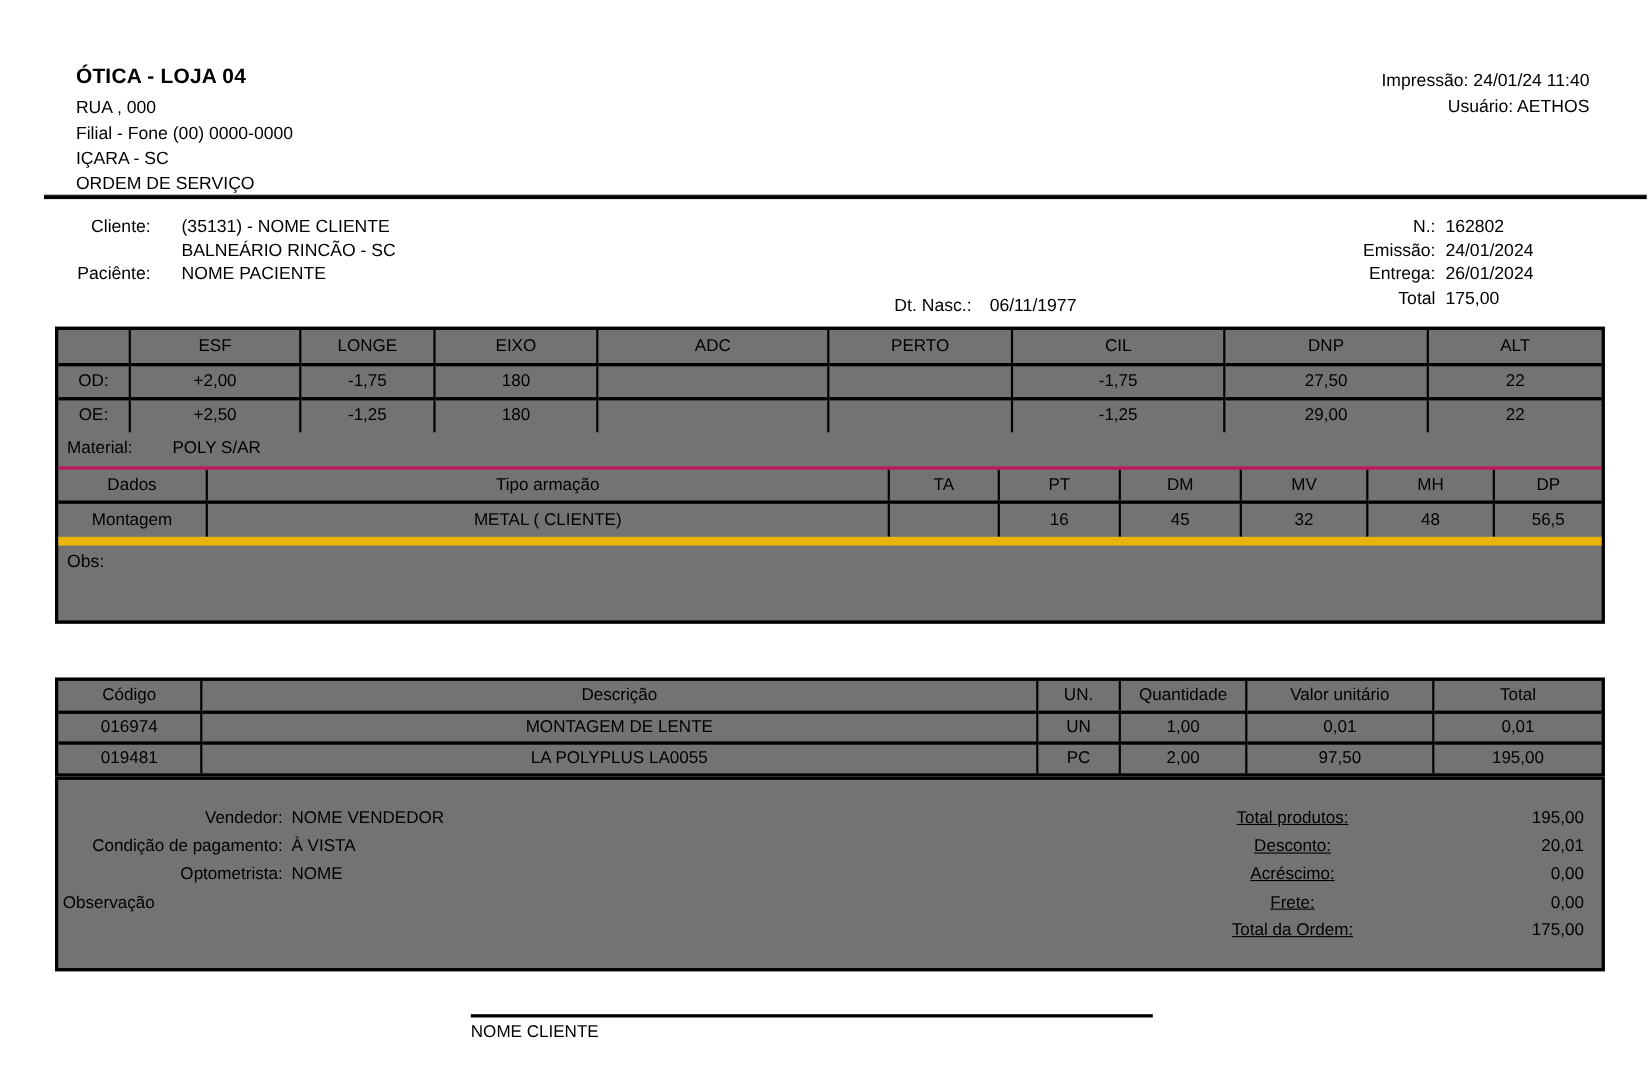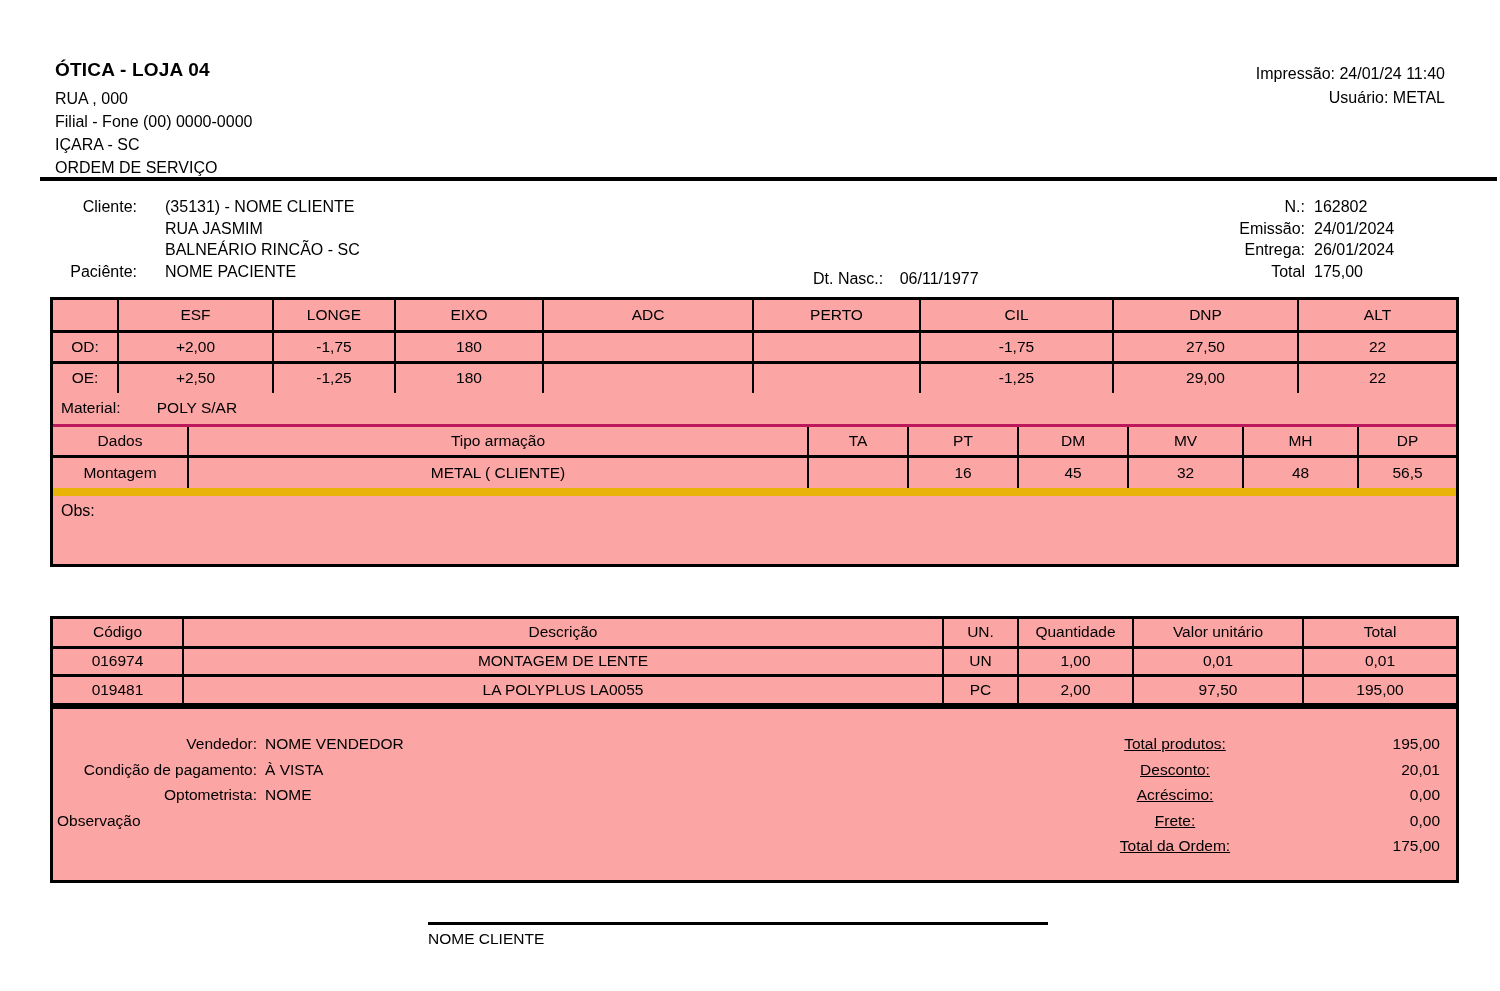--- a/index.html
+++ b/index.html
@@ -2,38 +2,38 @@
 <html><head>
 <meta charset="utf-8">
 <style>
   * { margin:0; padding:0; box-sizing:border-box; }
   html,body { background:#fff; }
   .page {
     position:relative; width:1500px; height:991px; background:#fff;
     font-family:"Liberation Sans", sans-serif; color:#000; overflow:hidden;
   }
   
-  .company { position:absolute; left:55px; top:58px; font-size:16px; line-height:23px; }
+  .company { position:absolute; left:69px; top:58px; font-size:16px; line-height:23px; }
   .company-name { font-size:19px; font-weight:bold; margin-bottom:6px; letter-spacing:.2px; }
   .print-info { position:absolute; right:55px; top:62px; text-align:right; font-size:16px; line-height:24px; }
   .top-rule { position:absolute; left:40px; top:177px; width:1457px; height:4px;
     border-top:1px solid #000; border-bottom:3px solid #000; }
   
   .client-left { position:absolute; left:55px; top:196px; font-size:16px; }
   .client-left .row { display:flex; line-height:21.5px; }
   .client-left .lbl { width:82px; text-align:right; flex:0 0 82px; }
   .client-left .val { margin-left:28px; }
   .dtnasc { position:absolute; left:813px; top:270px; font-size:16px; }
   .dtnasc .val { margin-left:12px; }
   .order-info { position:absolute; left:1150px; top:196px; font-size:16px; }
   .order-info .row { display:flex; line-height:21.5px; }
   .order-info .lbl { width:155px; text-align:right; flex:0 0 155px; }
   .order-info .val { margin-left:9px; }
   
-  .boxed { position:absolute; left:50px; width:1409px; border:3px solid #000; background:#fca5a5; }
+  .boxed { position:absolute; left:50px; width:1409px; border:3px solid #000; background:#737373; }
   #rx-box { top:297px; }
   #prod-box { top:616px; }
   #pay-box { top:706px; height:177px; }
   
   table.grid { border-collapse:collapse; table-layout:fixed; width:100%; }
   table.grid td { border:2px solid #000; border-top-width:3px; border-bottom-width:3px;
     text-align:center; font-size:15.5px; padding:2px 4px; white-space:nowrap; overflow:hidden; }
   table.grid tr:first-child td { border-top:none; }
   table.grid tr:last-child td { border-bottom:none; }
   table.grid td:first-child { border-left:none; }
@@ -75,34 +75,30 @@
     <div>ORDEM DE SERVIÇO</div>
   </div>
 
   <div class="print-info">
     <div>
       <span>Impressão:</span>
       <span>24/01/24 11:40</span>
     </div>
     <div>
       <span>Usuário:</span>
-      <span>METAL</span>
+      <span>AETHOS</span>
     </div>
   </div>
 
   <div class="top-rule"></div>
 
   <div class="client-left">
     <div class="row">
       <span class="lbl">Cliente:</span>
       <span class="val">(35131) - NOME CLIENTE</span>
-    </div>
-    <div class="row">
-      <span class="lbl"></span>
-      <span class="val">RUA JASMIM</span>
     </div>
     <div class="row">
       <span class="lbl"></span>
       <span class="val">BALNEÁRIO RINCÃO - SC</span>
     </div>
     <div class="row">
       <span class="lbl">Paciênte:</span>
       <span class="val">NOME PACIENTE</span>
     </div>
   </div>

